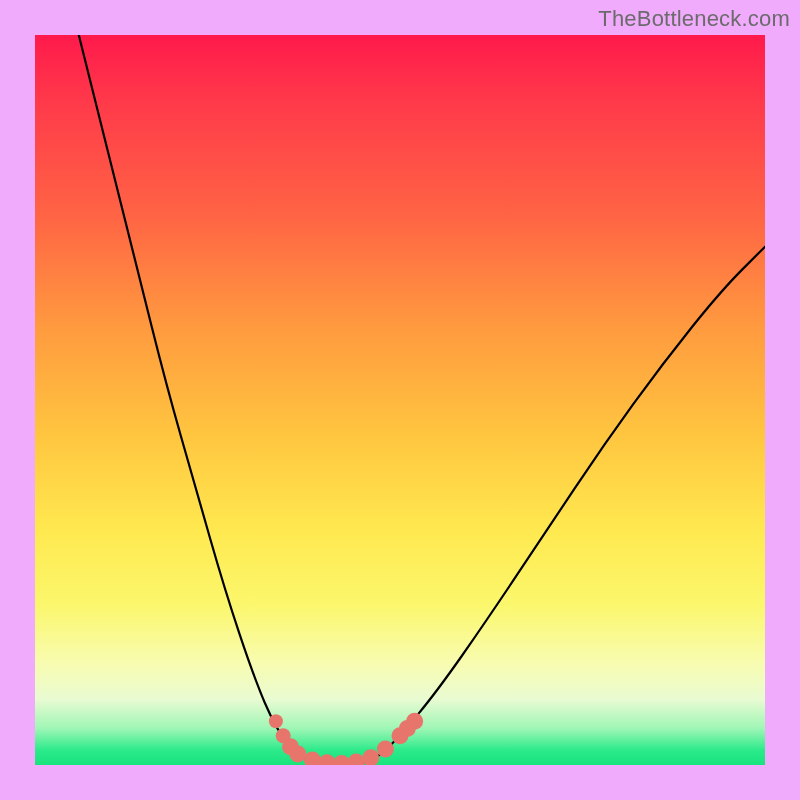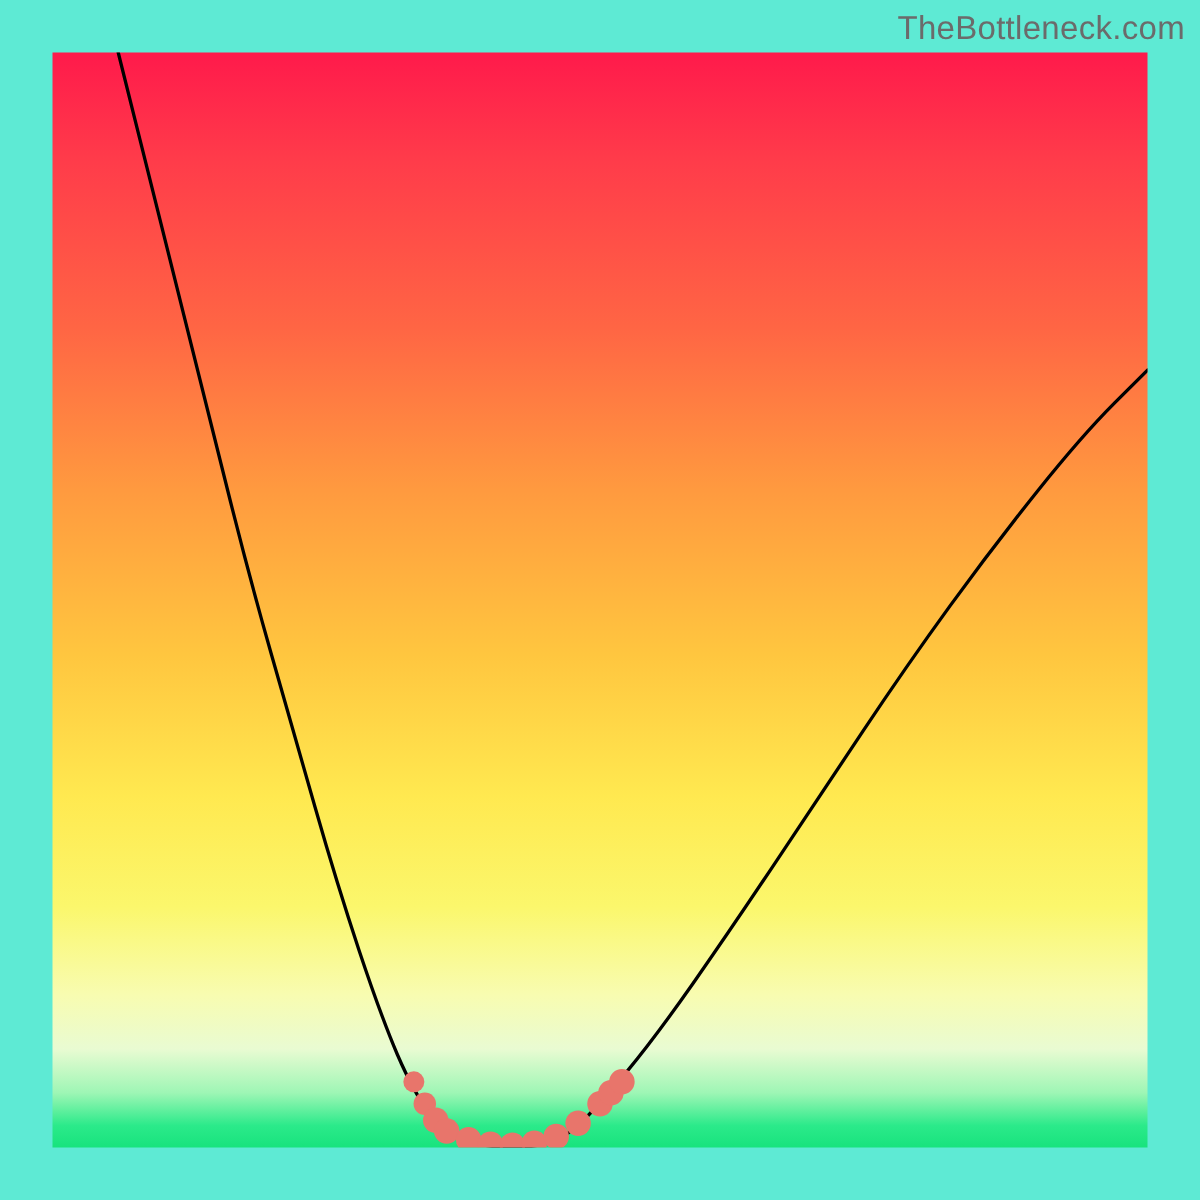--- a/index.html
+++ b/index.html
@@ -8,21 +8,21 @@
     width: 800px;
     height: 800px;
     overflow: hidden;
     background: #000;
     font-family: Arial, Helvetica, sans-serif;
   }
   .frame {
     position: relative;
     width: 800px;
     height: 800px;
-    background: #5eead4;
+    background: #f0abfc;
   }
   .plot-area {
     position: absolute;
     left: 35px;
     top: 35px;
     width: 730px;
     height: 730px;
     
     background: linear-gradient(
       to bottom,

